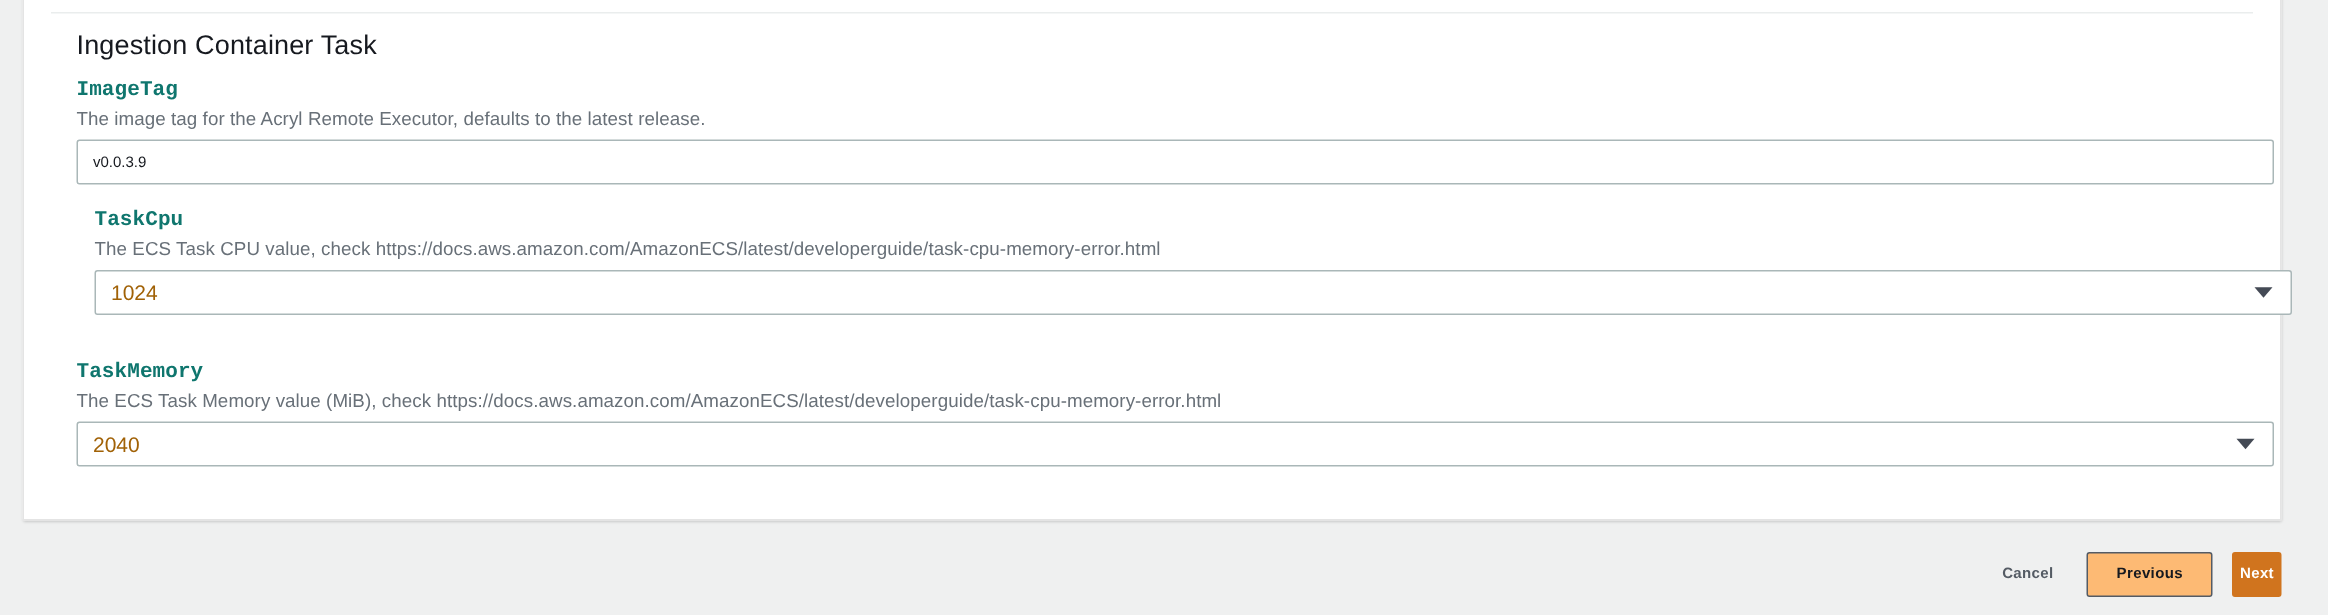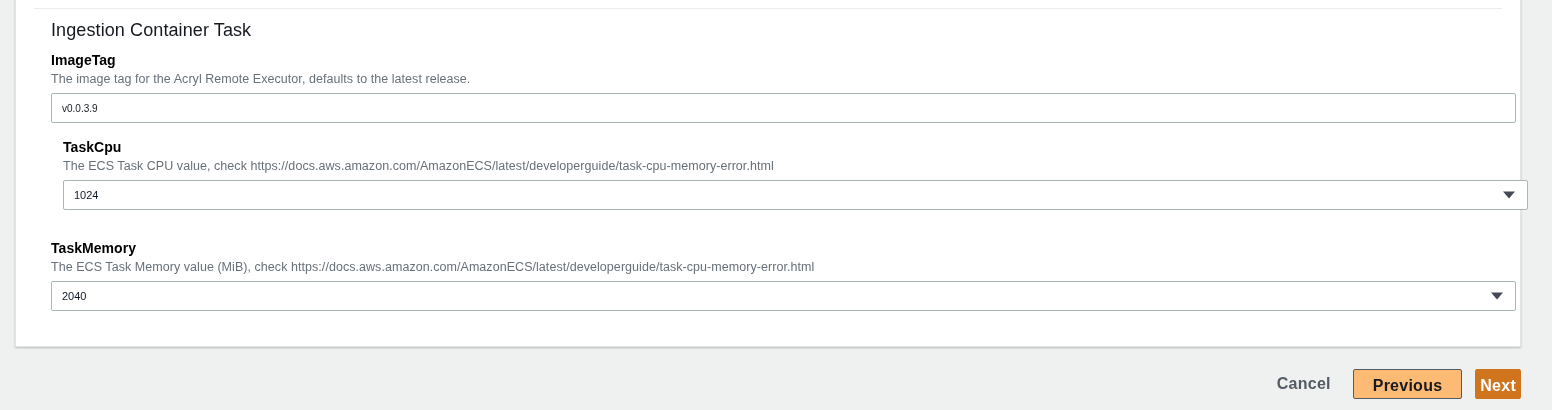--- a/index.html
+++ b/index.html
@@ -60,23 +60,24 @@
   
   .field {
     position: absolute;
     left: 35px;
     width: 1465px;
   }
 
   .field-label {
     font-size: 14px;
     font-weight: 700;
-    color: #000000;
+    color: #0f766e;
     line-height: 18px;
     letter-spacing: 0.05px;
+    font-family: Liberation Mono, monospace;
   }
 
   .field-desc {
     font-size: 12.5px;
     font-weight: 400;
     color: #687078;
     line-height: 17px;
     margin-top: 2px;
     letter-spacing: 0.05px;
     white-space: nowrap;
@@ -108,22 +109,22 @@
     border: 1px solid #aab7b8;
     border-radius: 2px;
     background: #ffffff;
     position: relative;
     display: flex;
     align-items: center;
     cursor: default;
   }
 
   .select-value {
-    font-size: 11px;
-    color: #0f172a;
+    font-size: 14px;
+    color: #a16207;
     padding-left: 10px;
     line-height: 28px;
   }
 
   .select-arrow {
     position: absolute;
     right: 12px;
     top: 50%;
     transform: translateY(-50%);
     width: 0;
@@ -152,21 +153,21 @@
     position: absolute;
     right: 31px;
     top: 11px;
     display: flex;
     align-items: center;
     gap: 13px;
   }
 
   .btn {
     font-family: "Liberation Sans", sans-serif;
-    font-size: 16px;
+    font-size: 10px;
     font-weight: 700;
     letter-spacing: 0.25px;
     border-radius: 2px;
     cursor: pointer;
     line-height: 1;
     white-space: nowrap;
   }
 
   .btn-link {
     background: transparent;

